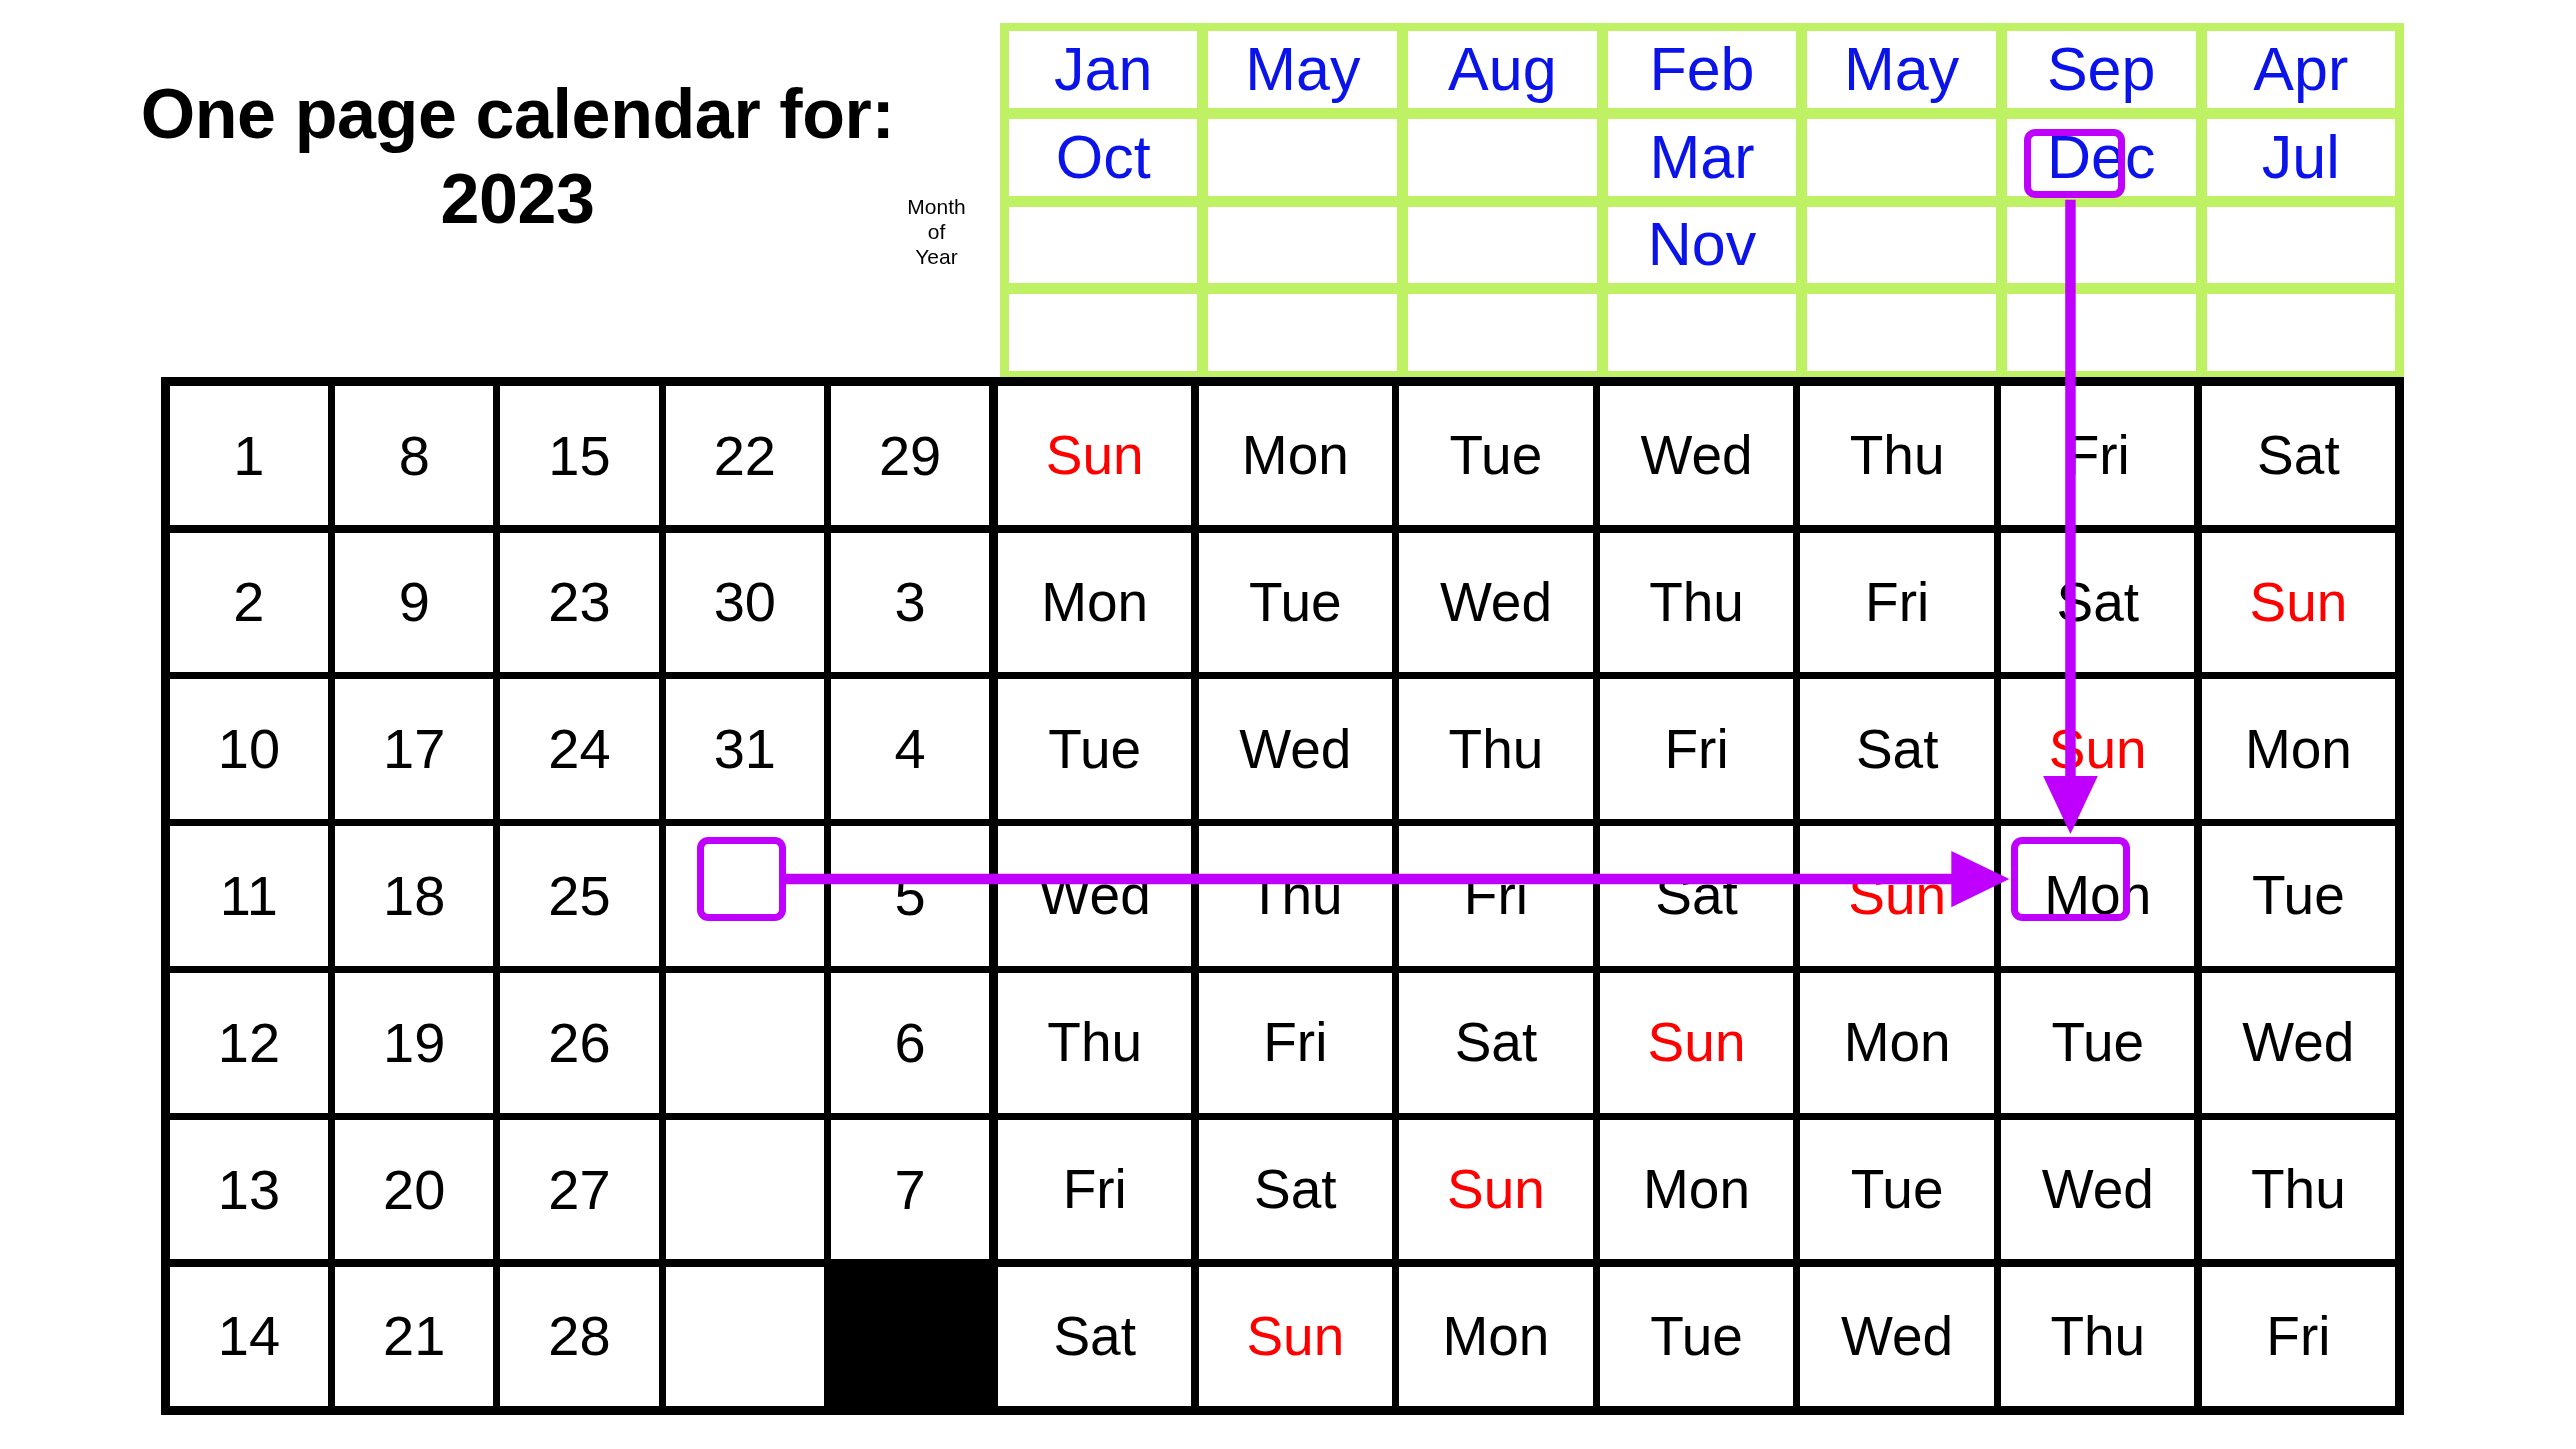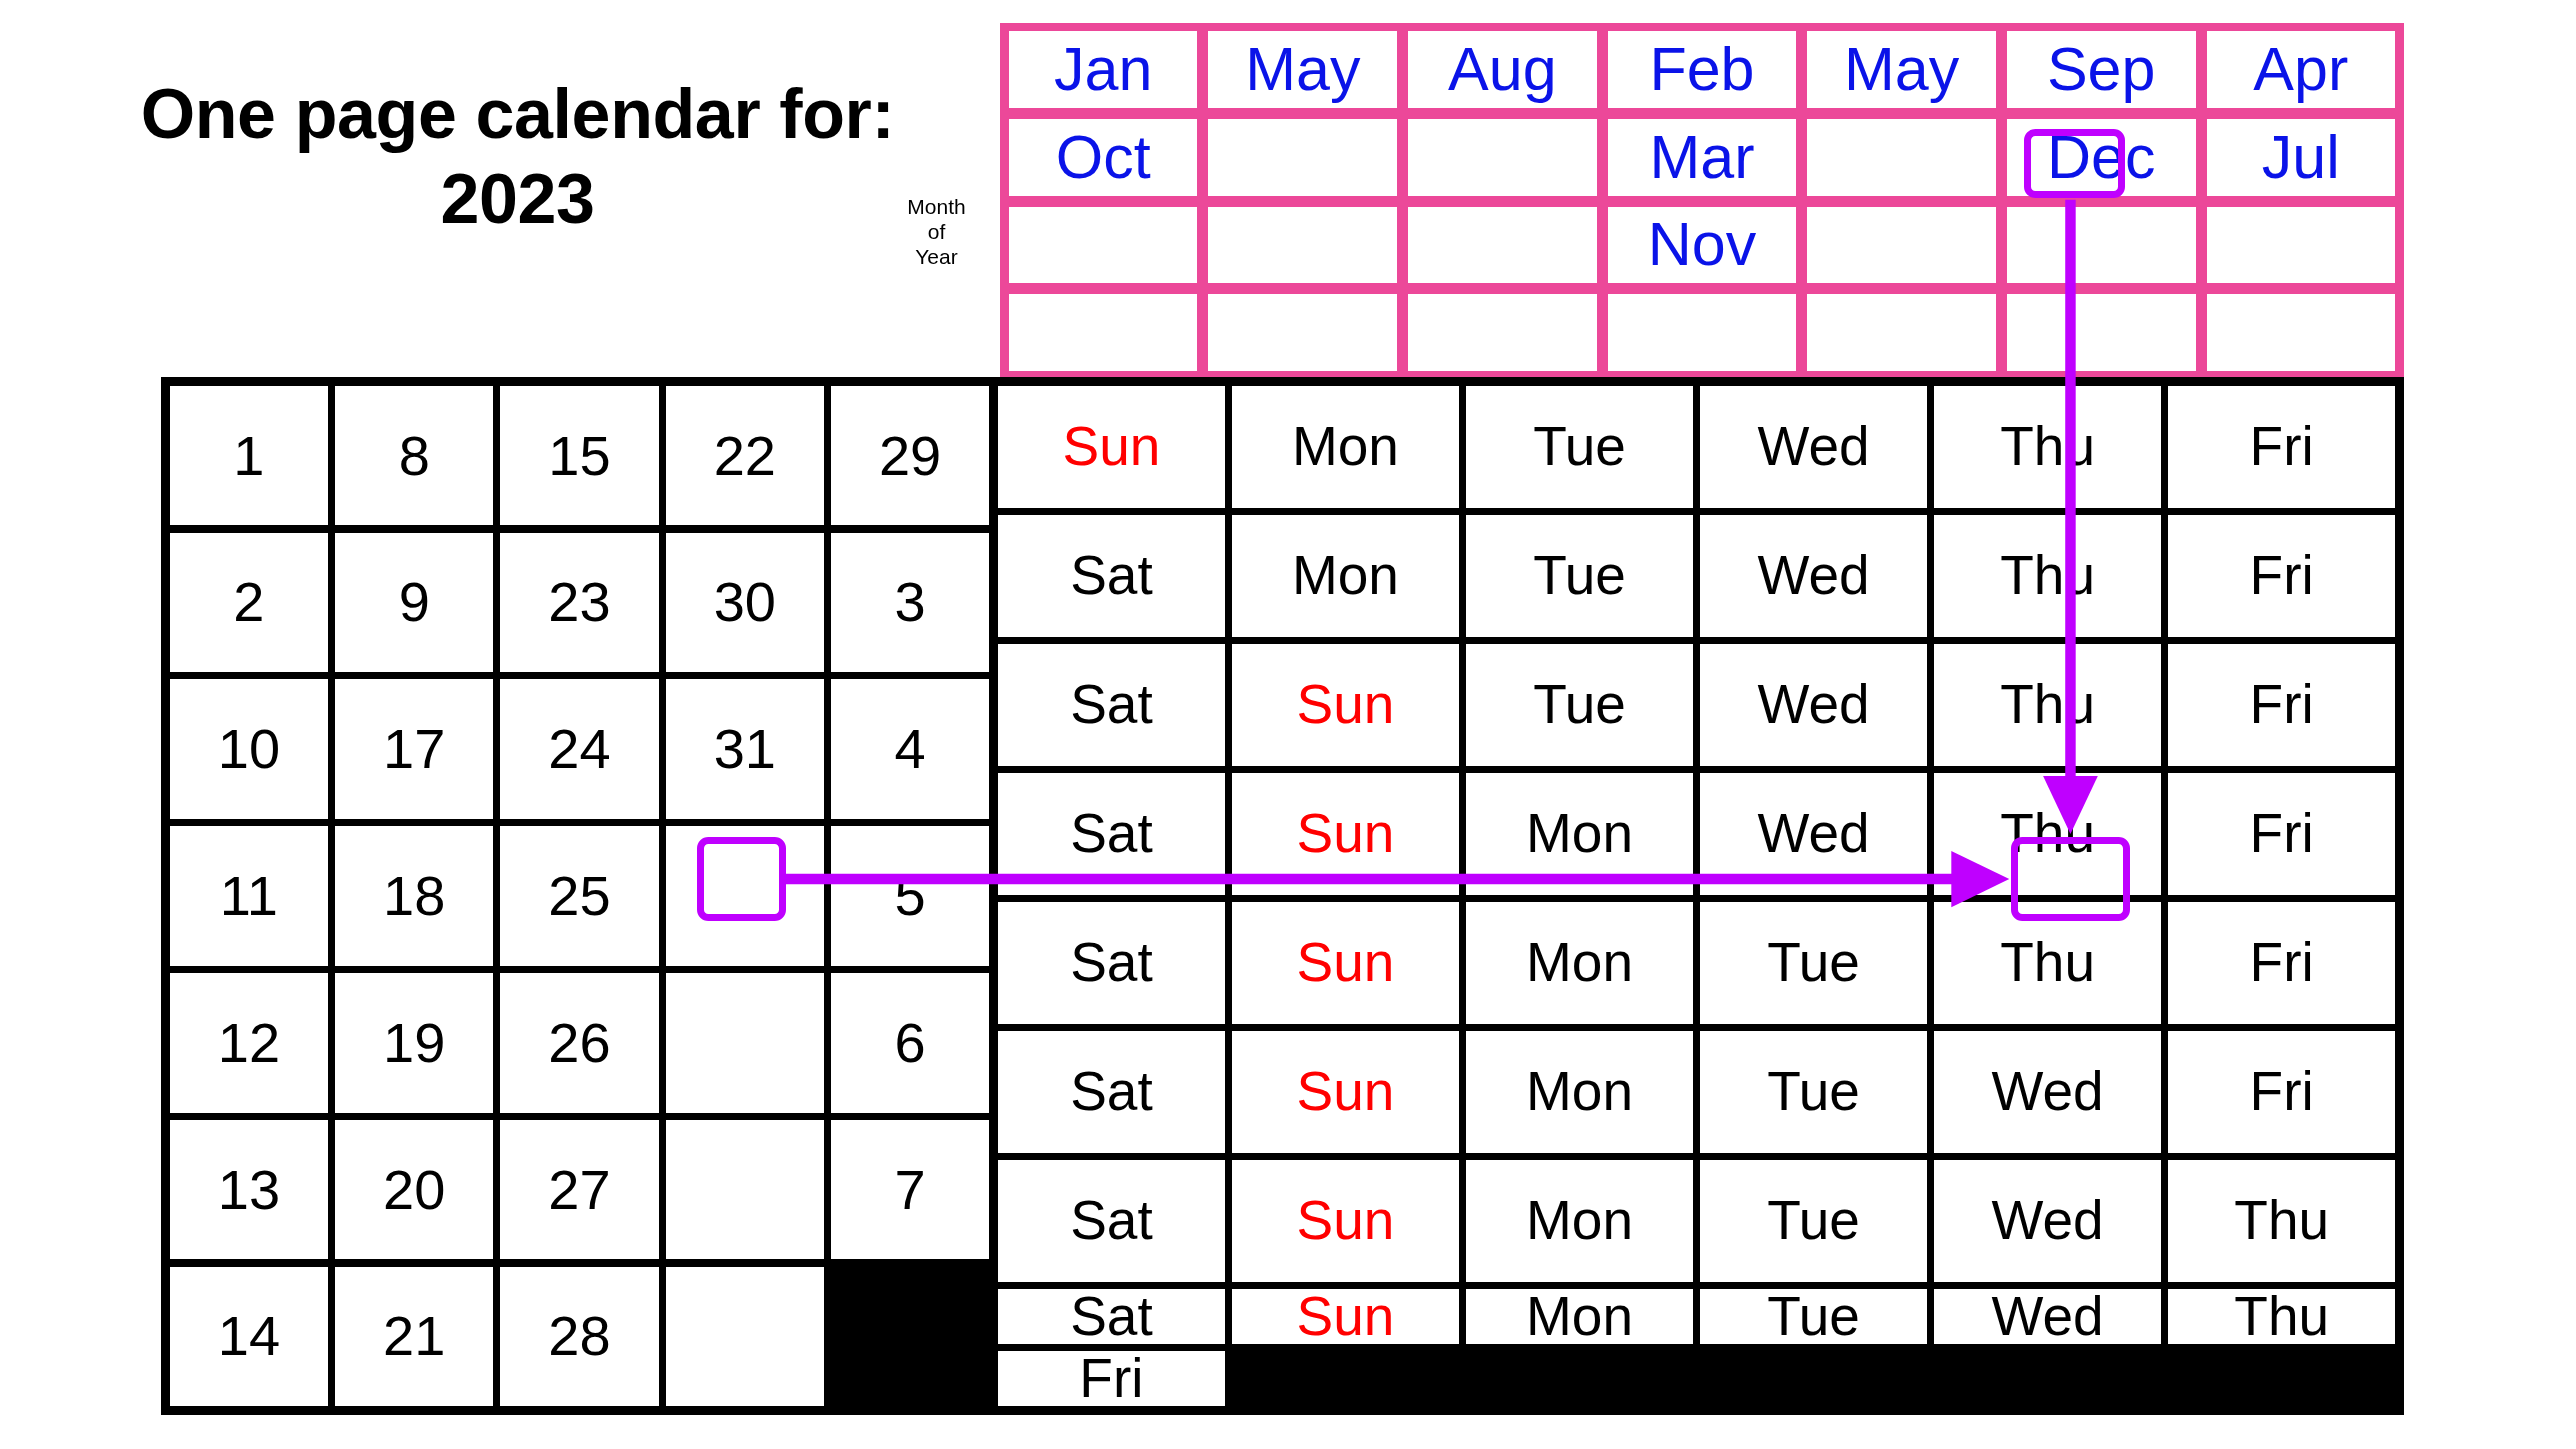--- a/index.html
+++ b/index.html
@@ -47,21 +47,21 @@
   #cap-month-of-year { left: 884px; top: 155px; width: 105px; }
   #cap-day-of-week { left: 1610px; top: 388px; width: 225px; font-size: 22px; }
 
   
   #month-grid {
     position: absolute;
     left: 1000px;
     top: 22.5px;
     width: 1404px;
     height: 357px;
-    background: #ec4899;
+    background: #bef264;
     display: grid;
     grid-template-columns: repeat(7, 1fr);
     grid-template-rows: repeat(4, 1fr);
     gap: 11px;
     padding: 8.9px;
   }
   .month-cell {
     background: #ffffff;
     display: flex;
     align-items: center;
@@ -89,21 +89,21 @@
   #dom-grid {
     display: grid;
     grid-template-columns: repeat(5, 1fr);
     grid-template-rows: repeat(7, 1fr);
     gap: 7.2px;
     padding: 8.9px;
     background: #000000;
   }
   #dow-grid {
     display: grid;
-    grid-template-columns: repeat(6, 1fr);
+    grid-template-columns: repeat(7, 1fr);
     grid-template-rows: repeat(7, 1fr);
     gap: 7.2px;
     padding: 8.9px 8.9px 8.9px 0;
     background: #000000;
   }
   .dom-cell, .dow-cell {
     background: #ffffff;
     display: flex;
     align-items: center;
     justify-content: center;

